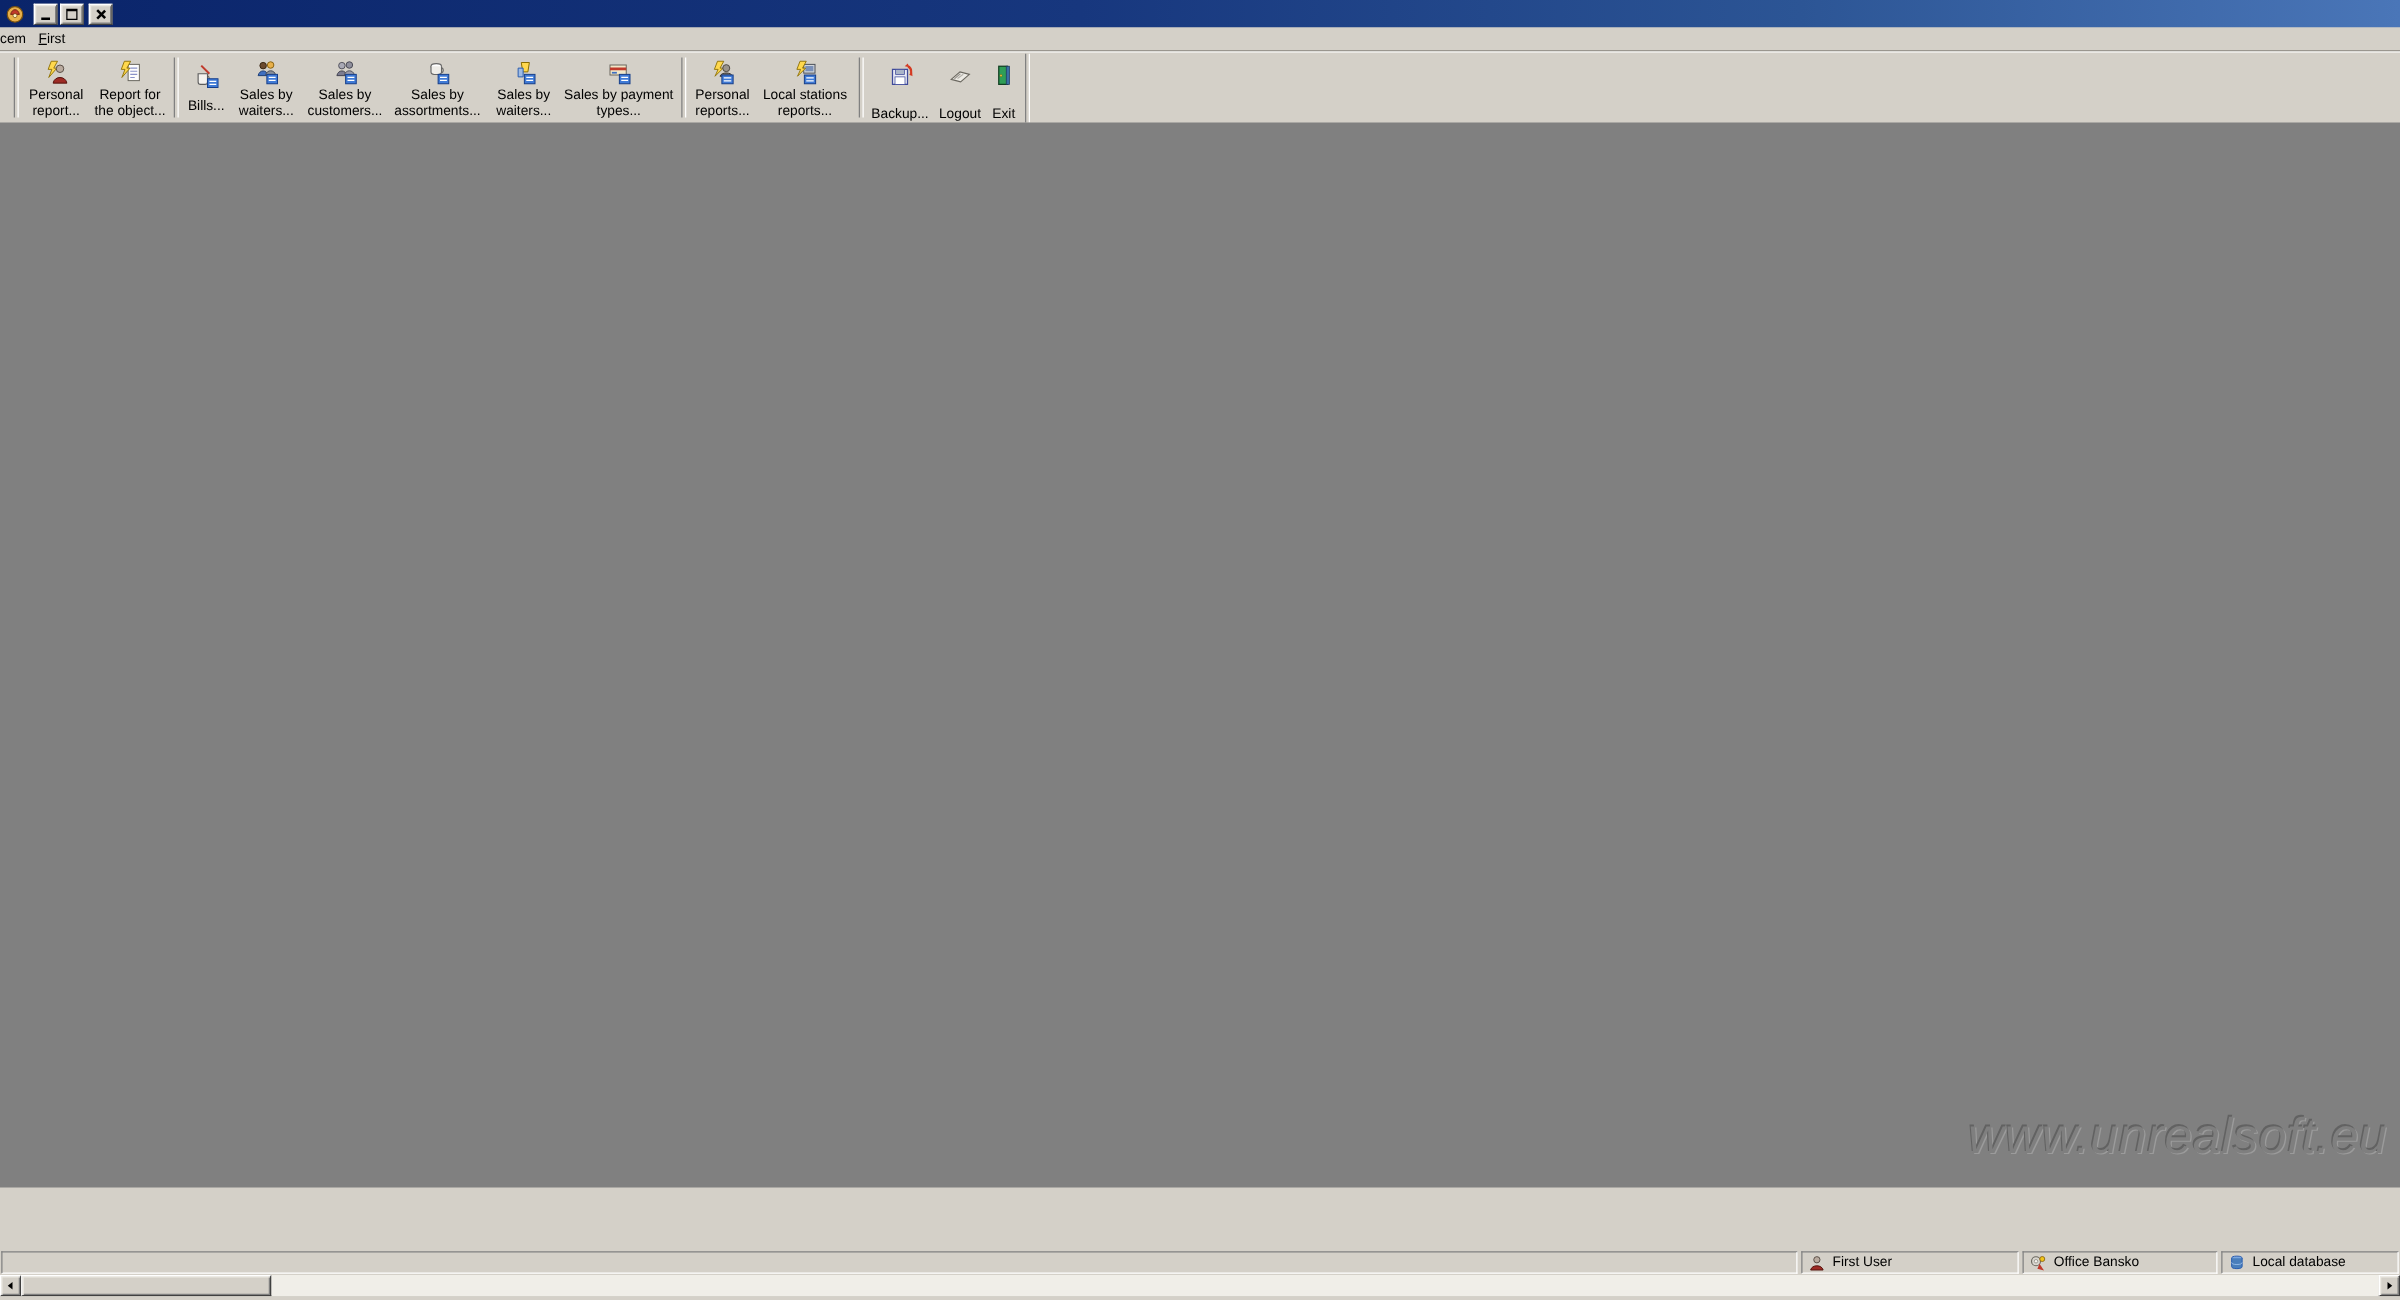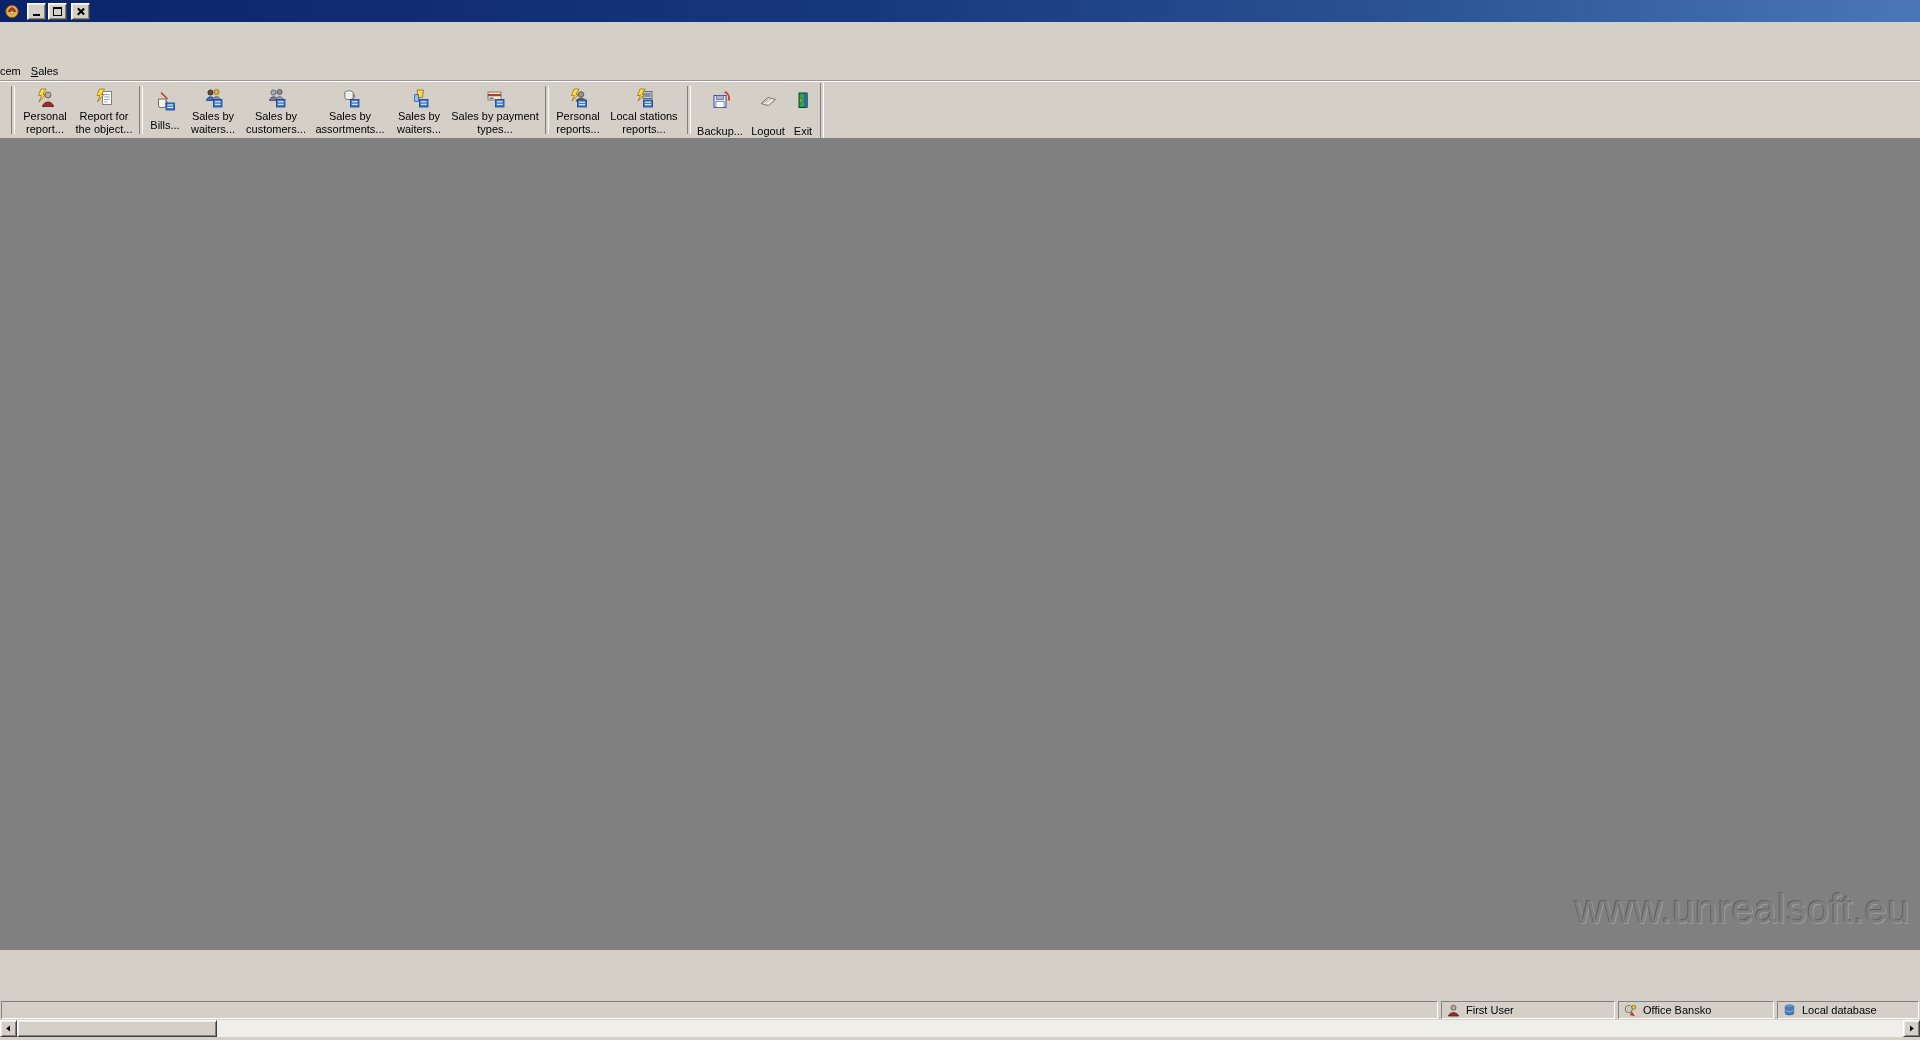--- a/index.html
+++ b/index.html
@@ -26,21 +26,21 @@
     display:flex;align-items:center;justify-content:center;position:relative;
   }
   .glyph-min{width:7px;height:2px;background:#000;margin-top:7px;}
   .glyph-max{width:7px;height:6px;border:1px solid #000;border-top-width:2px;}
   .glyph-close{position:relative;width:9px;height:9px;}
   .glyph-close:before,.glyph-close:after{
     content:"";position:absolute;left:4px;top:0;width:1.6px;height:9px;background:#000;}
   .glyph-close:before{transform:rotate(45deg);}
   .glyph-close:after{transform:rotate(-45deg);}
   
-  .menubar{height:18px;flex:0 0 18px;display:flex;align-items:center;font-size:11px;background:#d4d0c8;margin-top:40px;}
+  .menubar{height:18px;flex:0 0 18px;display:flex;align-items:center;font-size:11px;background:#d4d0c8;}
   .menu-item{padding:1px 5px;white-space:nowrap;}
   .menu-item.first{padding-left:1px;margin-left:-1px;}
   .menu-help::first-letter{text-decoration:underline;}
   
   .toolbar{
     height:58px;flex:0 0 58px;display:flex;align-items:stretch;
     border-top:1px solid #9a968f;box-shadow:inset 0 1px 0 #ffffff;
     padding-top:2px;box-sizing:border-box;background:#d4d0c8;text-align:center;
   }
   .tb-sliver{width:8px;flex:0 0 8px;}
@@ -49,21 +49,21 @@
   .tb-btn{display:flex;flex-direction:column;align-items:center;padding-top:3px;
     font-size:11px;box-sizing:border-box;flex:0 0 auto;cursor:default;}
   .tb-icon{height:23px;display:flex;align-items:center;justify-content:center;}
   .tb-label{display:flex;flex-direction:column;align-items:center;justify-content:flex-end;
     height:27px;line-height:13px;white-space:nowrap;}
   .tb-label.center{justify-content:center;}
   .toolbar-endline{width:2px;flex:0 0 2px;margin-left:4px;
     border-left:1px solid #808080;border-right:1px solid #ffffff;}
   .toolbar-fill{flex:1;}
   
-  .client{flex:1;background:#808080;position:relative;overflow:hidden;}
+  .client{flex:1;background:#808080;position:relative;overflow:hidden;font-style:italic;}
   .watermark{
     position:absolute;right:10px;bottom:18px;
     font-size:40px;letter-spacing:.5px;color:#7f7f7f;
     text-shadow:-1px -1px 0 #626262,1px 1px 0 #9b9b9b;
     white-space:nowrap;user-select:none;
   }
   
   .lower{flex:0 0 90px;height:90px;display:flex;flex-direction:column;background:#d4d0c8;}
   .lower-spacer{flex:0 0 51px;}
   .statusrow{flex:0 0 18px;display:flex;align-items:stretch;padding:0 1px;font-size:11px;}
@@ -108,21 +108,21 @@
   <div class="win-btn">
       <span class="glyph-max"></span>
     </div>
   <div class="win-btn" style="margin-left:4px">
       <span class="glyph-close"></span>
     </div>
 </div>
 
 <div class="menubar">
   <span class="menu-item first">cem</span>
-  <span class="menu-item menu-help">Sales</span>
+  <span class="menu-item menu-help">First</span>
 </div>
 
 <div class="toolbar">
   <div class="tb-sliver"></div>
   <div class="tb-sep"></div>
 
   <div class="tb-btn" style="width:54px">
     <div class="tb-icon">
         <svg width="20" height="20" viewBox="0 0 20 20">
       <polygon points="6,1 11,1 8,6.5 10.5,6.5 4,14 6.5,7.5 3.5,7.5" fill="#ffd84d" stroke="#8a6d00" stroke-width=".7"></polygon>

